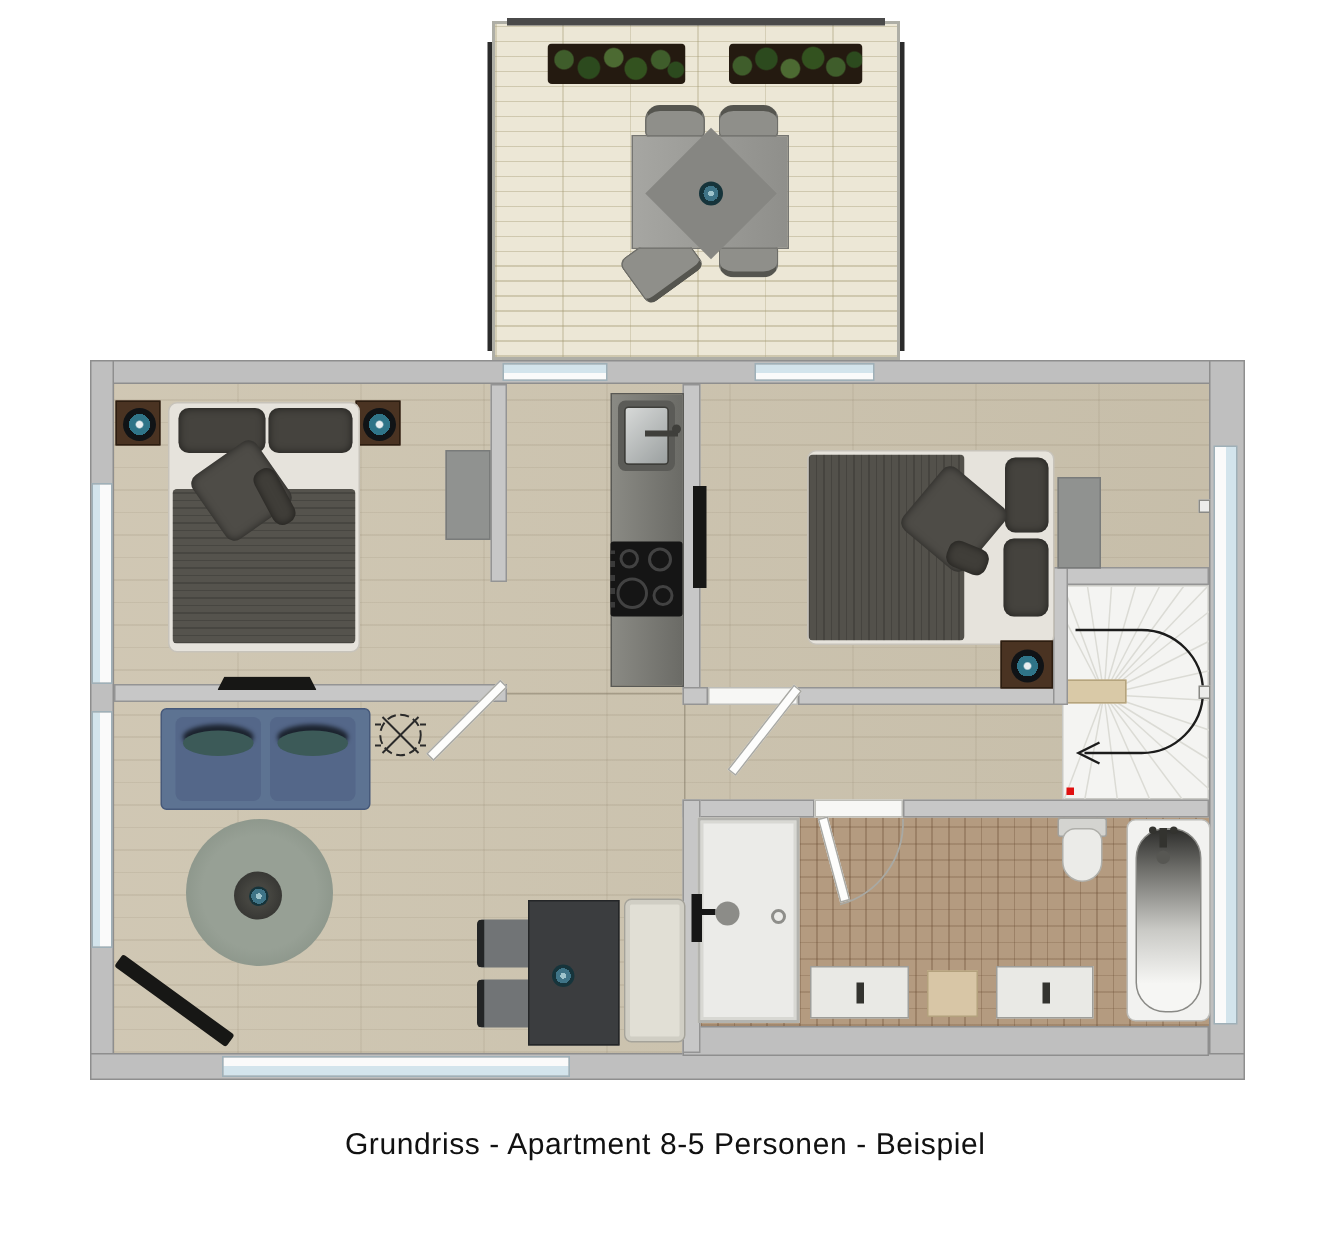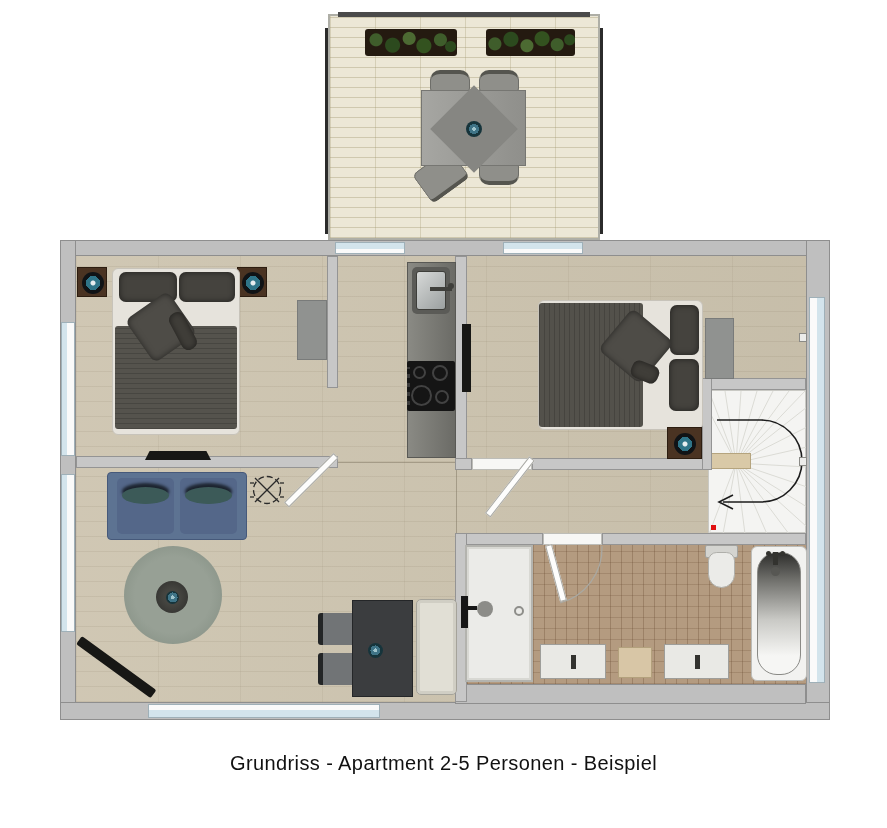--- a/index.html
+++ b/index.html
@@ -236,15 +236,15 @@
     <div class="abs" style="left:19px;top:20px;width:9px;height:9px;border-radius:50%;background:#57575*;background:#575753;"></div>
   </div>
   <div class="vanity" style="left:540px;top:644px;width:66px;height:35px;">
     <div class="faucet-dot" style="left:30px;top:10px;width:5px;height:14px;"></div>
   </div>
   <div class="abs" style="left:618px;top:647px;width:34px;height:31px;background:#d8c6a6;border:1px solid #b3a17d;box-sizing:border-box;"></div>
   <div class="vanity" style="left:664px;top:644px;width:65px;height:35px;">
     <div class="faucet-dot" style="left:30px;top:10px;width:5px;height:14px;"></div>
   </div>
 
-  <div class="caption" style="top:752px;">Grundriss - Apartment 2-5 Personen - Beispiel</div>
+  <div class="caption" style="top:752px;">Grundriss - Apartment 8-5 Personen - Beispiel</div>
 
 </div>
 
 </body></html>

